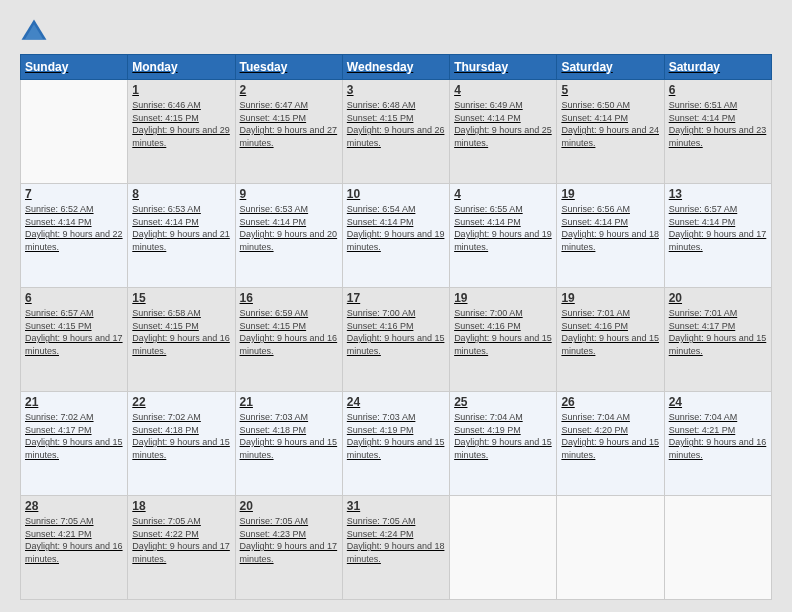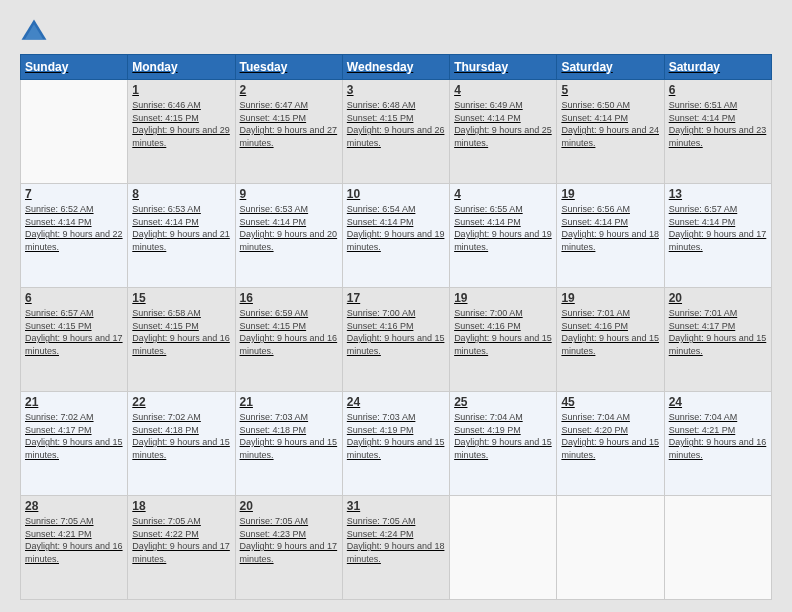--- a/index.html
+++ b/index.html
@@ -243,21 +243,21 @@
           </td>
           <td>
             <span class="day-num">24</span>
             <div class="day-info">Sunrise: 7:03 AM<br>Sunset: 4:19 PM<br>Daylight: 9 hours and 15 minutes.</div>
           </td>
           <td>
             <span class="day-num">25</span>
             <div class="day-info">Sunrise: 7:04 AM<br>Sunset: 4:19 PM<br>Daylight: 9 hours and 15 minutes.</div>
           </td>
           <td>
-            <span class="day-num">45</span>
+            <span class="day-num">26</span>
             <div class="day-info">Sunrise: 7:04 AM<br>Sunset: 4:20 PM<br>Daylight: 9 hours and 15 minutes.</div>
           </td>
           <td>
             <span class="day-num">24</span>
             <div class="day-info">Sunrise: 7:04 AM<br>Sunset: 4:21 PM<br>Daylight: 9 hours and 16 minutes.</div>
           </td>
         </tr>
         <tr>
           <td>
             <span class="day-num">28</span>

